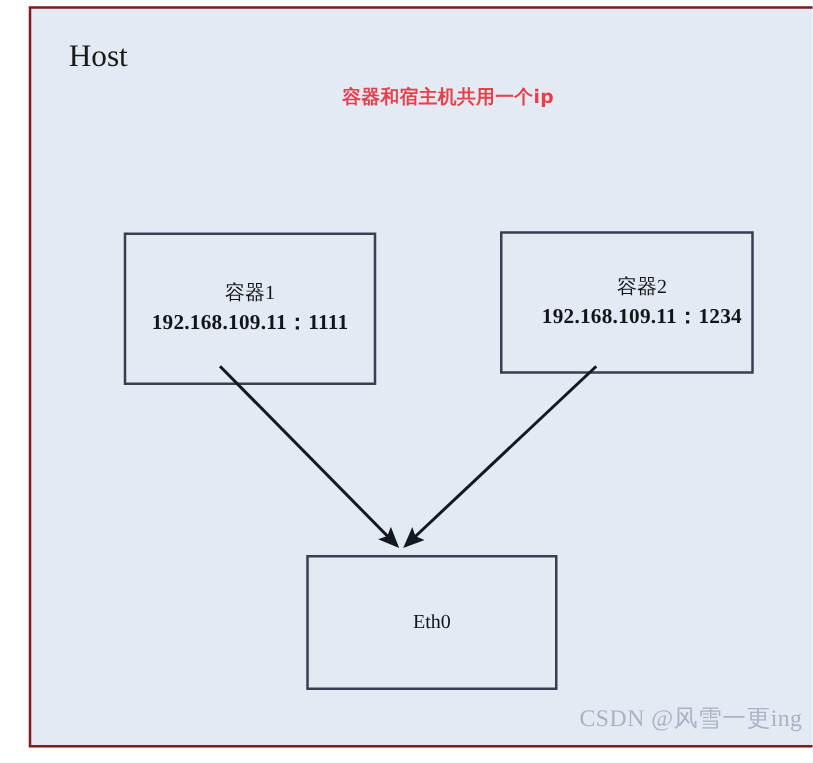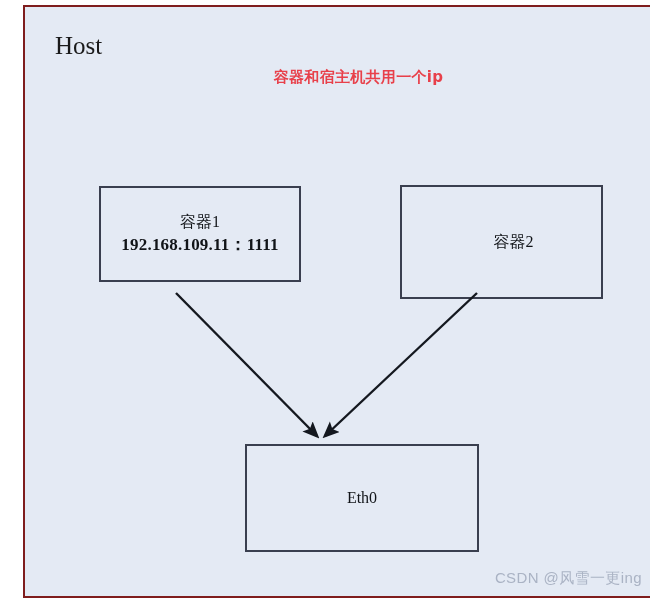--- a/index.html
+++ b/index.html
@@ -82,54 +82,54 @@
     line-height: 24px;
     white-space: nowrap;
     letter-spacing: 0.2px;
     font-weight: bold;
   }
 
   #container1-box {
     left: 74px;
     top: 179px;
     width: 202px;
-    height: 96px;
+    height: 122px;
   }
   #container2-box {
     left: 375px;
     top: 178px;
     width: 203px;
     height: 114px;
     padding-left: 24px;
   }
   #eth0-box {
     left: 220px;
     top: 437px;
-    width: 234px;
+    width: 201px;
     height: 108px;
   }
 
   
   #arrow-layer {
     position: absolute;
     left: 0;
     top: 0;
     width: 650px;
     height: 610px;
     pointer-events: none;
   }
 
   
   #watermark {
     position: absolute;
     right: 16px;
     bottom: 8px;
-    font-size: 15px;
+    font-size: 19px;
     color: #aab3c4;
-    font-family: Liberation Sans, sans-serif;
+    font-family: Liberation Serif, serif;
     white-space: nowrap;
     letter-spacing: 0.4px;
   }
 </style>
 </head>
 <body>
 
 <div id="host-panel">
 
   <div id="host-title">Host</div>
@@ -138,20 +138,21 @@
     <span class="note-line">容器和宿主机共用一个ip</span>
   </div>
 
   <div class="node-box" id="container1-box">
     <div class="node-title">容器1</div>
     <div class="node-subtitle">192.168.109.11：1111</div>
   </div>
 
   <div class="node-box" id="container2-box">
     <div class="node-title">容器2</div>
+    <div class="node-subtitle">192.168.109.11：1234</div>
   </div>
 
   <div class="node-box" id="eth0-box">
     <div class="node-title">Eth0</div>
   </div>
 
   <div id="watermark">CSDN @风雪一更ing</div>
 </div>
 
 <svg id="arrow-layer" viewBox="0 0 650 610" xmlns="http://www.w3.org/2000/svg">

